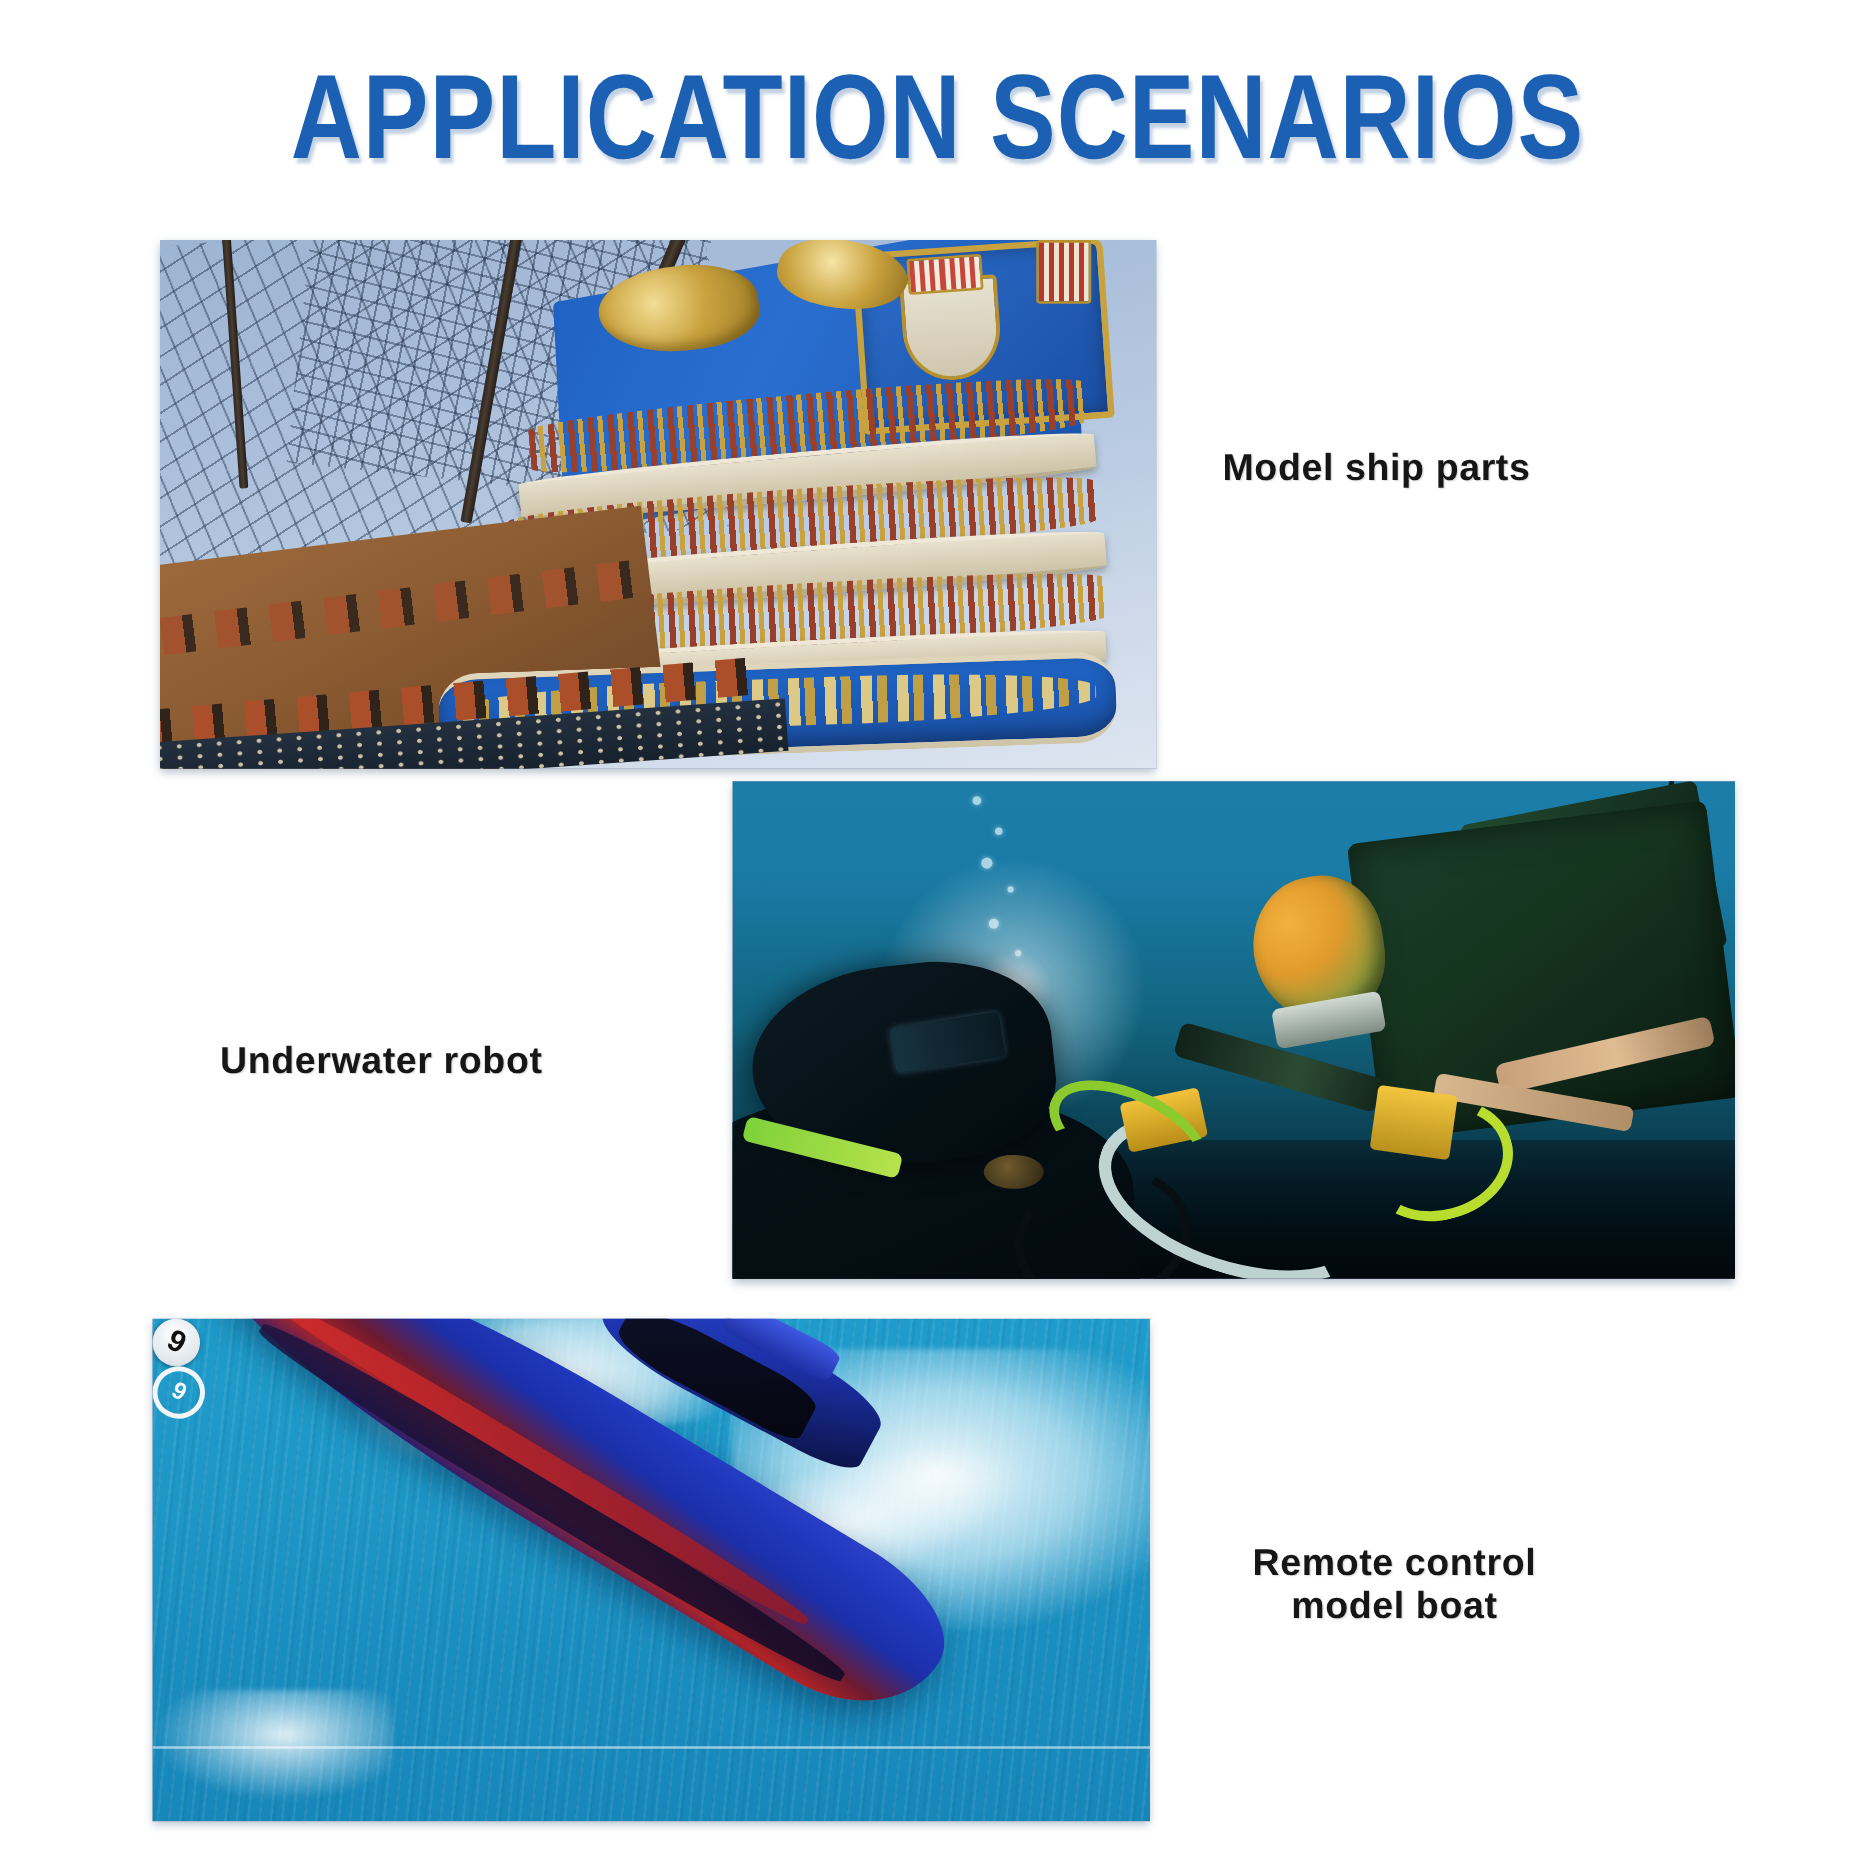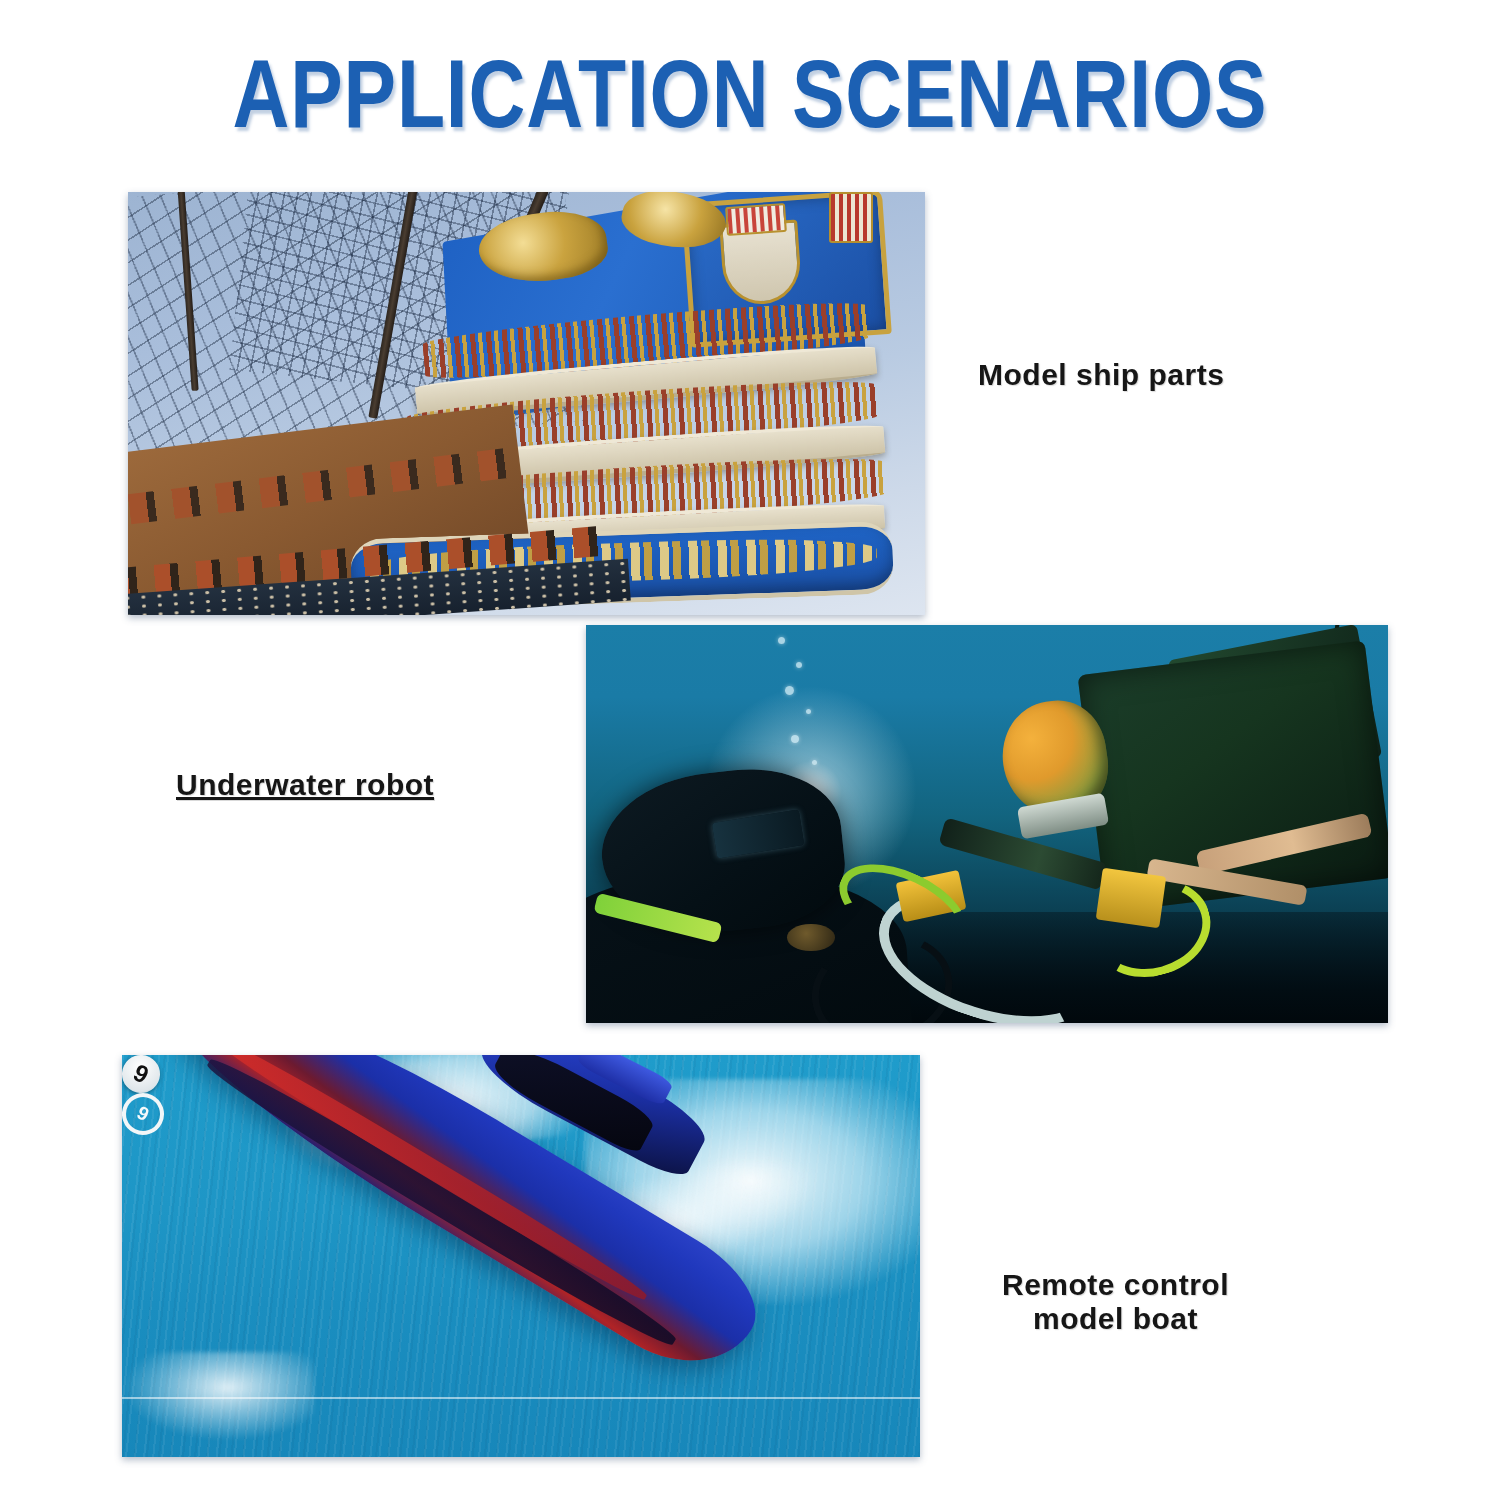--- a/index.html
+++ b/index.html
@@ -473,22 +473,22 @@
     color: #161616;
     font-family: "Liberation Sans Narrow", "Liberation Sans", sans-serif;
     font-weight: 700;
     font-size: 30px;
     line-height: 1.14;
     letter-spacing: .5px;
     white-space: pre-line;
     text-shadow: 1px 1px 1px rgba(180,180,180,.5);
   }
   #caption-ship  { left: 978px; top: 358px; }
-  #caption-rov   { left: 176px; top: 768px; text-decoration: underline; }
-  #caption-boat  { left: 1002px; top: 1234px; text-align: center; margin-top: 34px; }
+  #caption-rov   { left: 176px; top: 832px; }
+  #caption-boat  { left: 1002px; top: 1234px; text-align: center; }
 </style>
 </head>
 <body>
 
 <div id="page-title">APPLICATION SCENARIOS</div>
 
 <div class="photo" id="photo-ship">
   <div class="layer sky"></div>
   <div class="layer net"></div>
   <div class="layer net2"></div>

